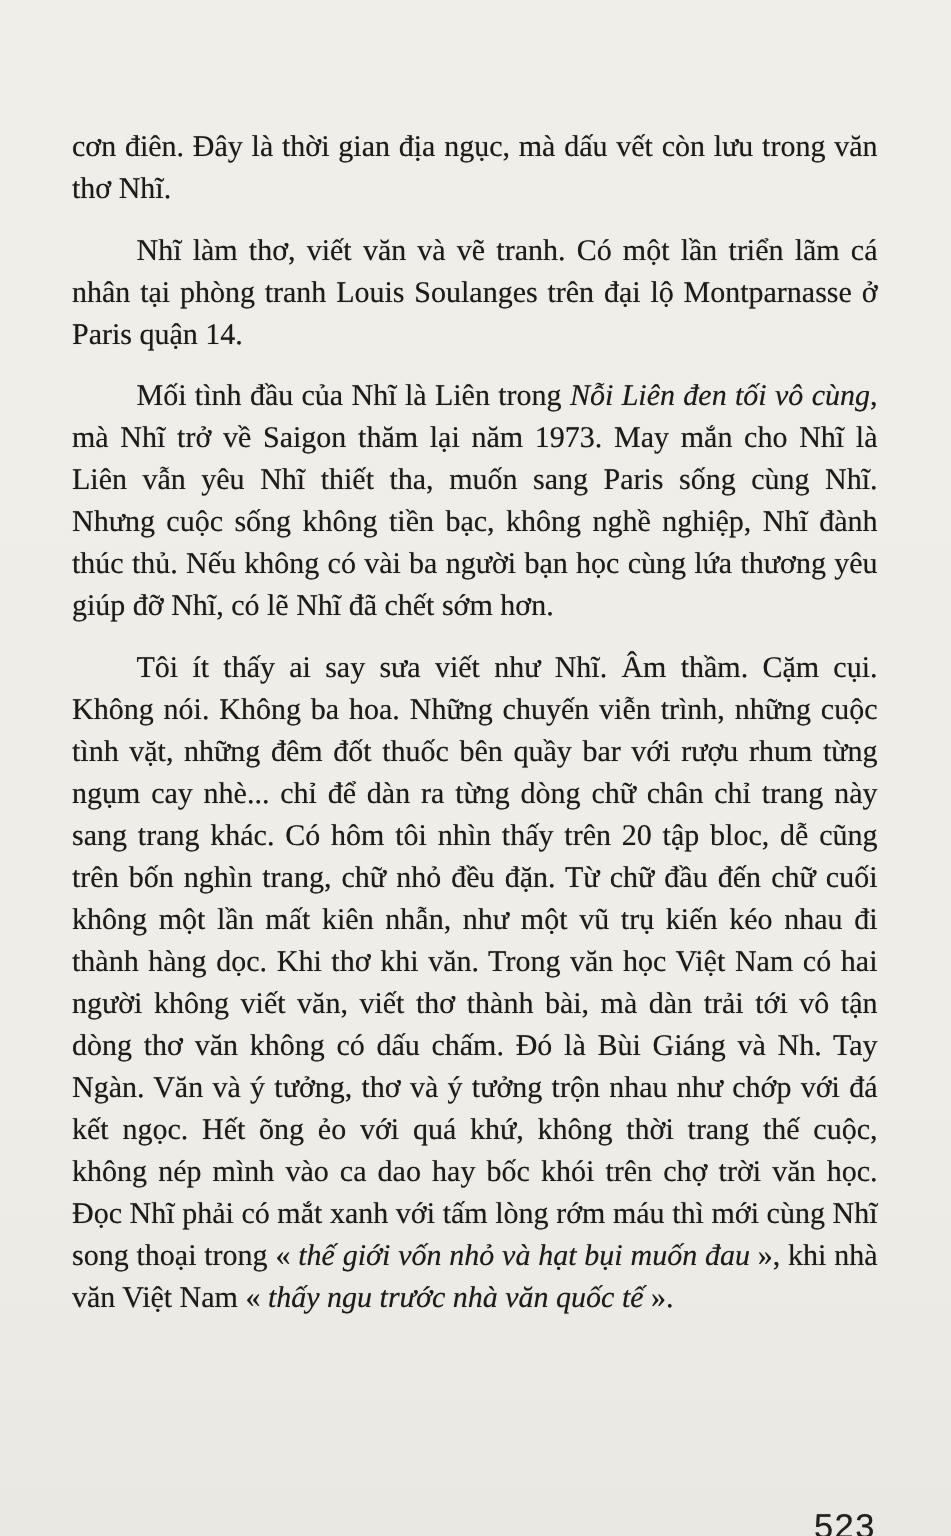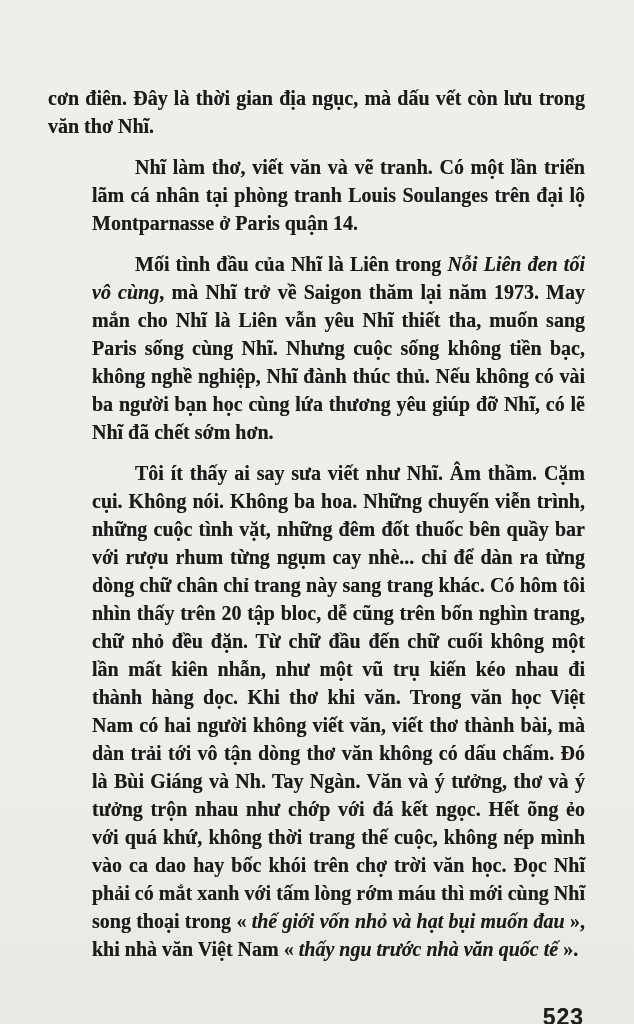--- a/index.html
+++ b/index.html
@@ -13,41 +13,39 @@
     background: #e9e7e1;
   }
   .page {
     position: relative;
     width: 634px;
     height: 1024px;
     overflow: hidden;
     background: linear-gradient(180deg, #f0eee9 0%, #efede8 70%, #eae8e2 100%);
     font-family: "Liberation Serif", "DejaVu Serif", serif;
     color: #1c1b19;
-    font-weight: bold;
   }
   .text-block {
     position: absolute;
     left: 48px;
     top: 84px;
     width: 537px;
     font-size: 20px;
     line-height: 28px;
     text-align: justify;
     text-shadow: 0 0 0.5px rgba(20, 20, 20, 0.55);
   }
   .text-block p {
     margin: 0;
   }
   .text-block p + p {
     margin-top: 13px;
   }
   .text-block p.indent {
     text-indent: 43px;
-    margin-left: 44px;
   }
   .text-block i {
     font-style: italic;
   }
   .page-number {
     position: absolute;
     top: 1004px;
     right: 50px;
     font-family: "Liberation Sans", "DejaVu Sans", sans-serif;
     font-size: 23px;

